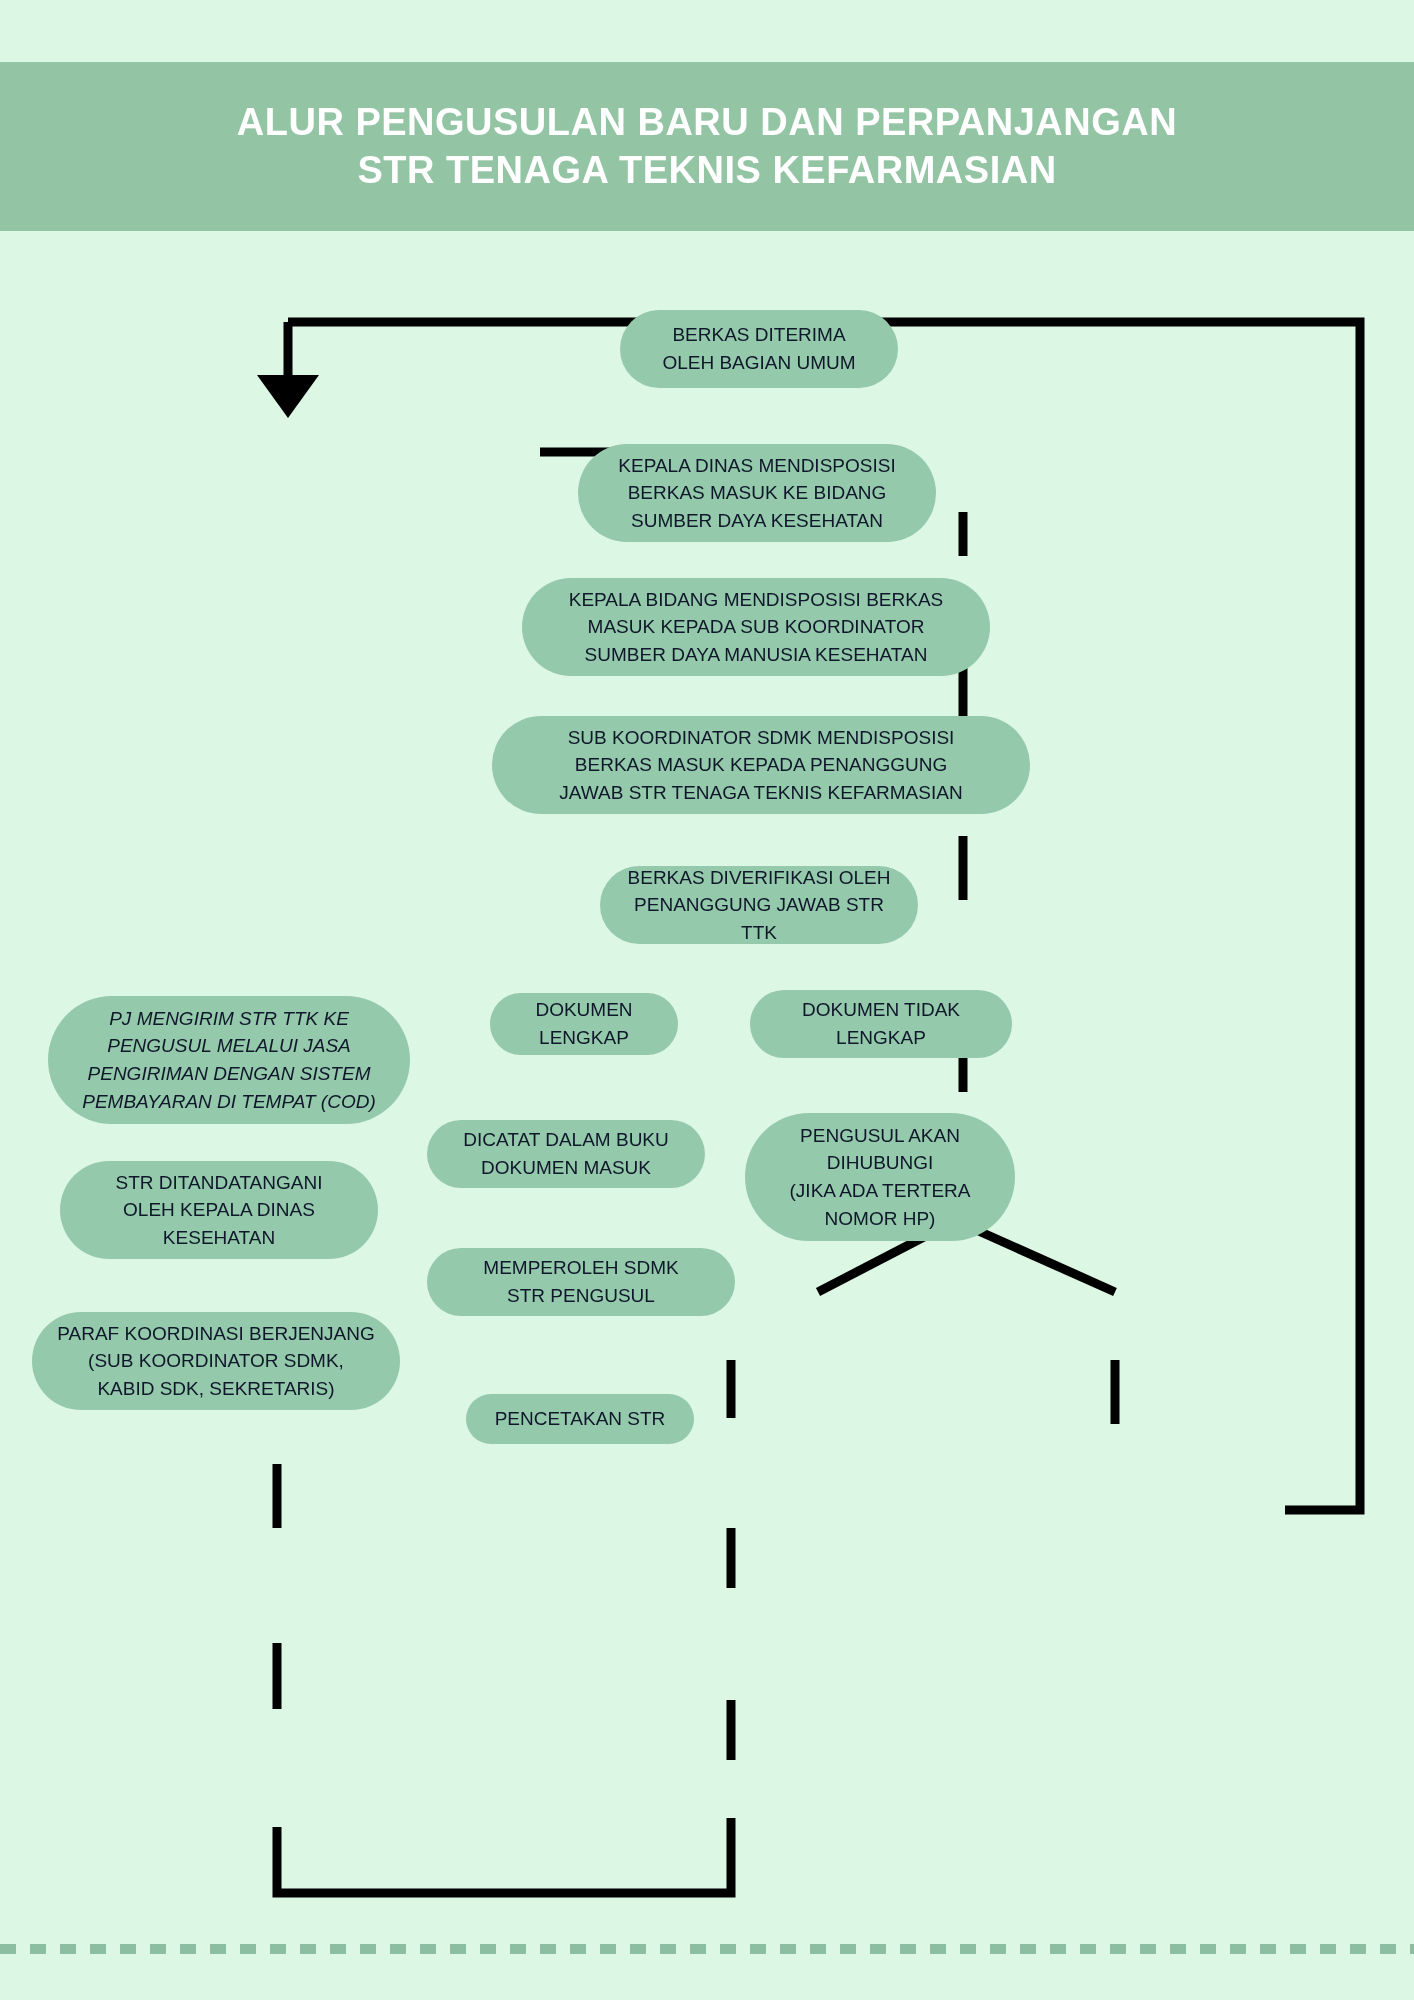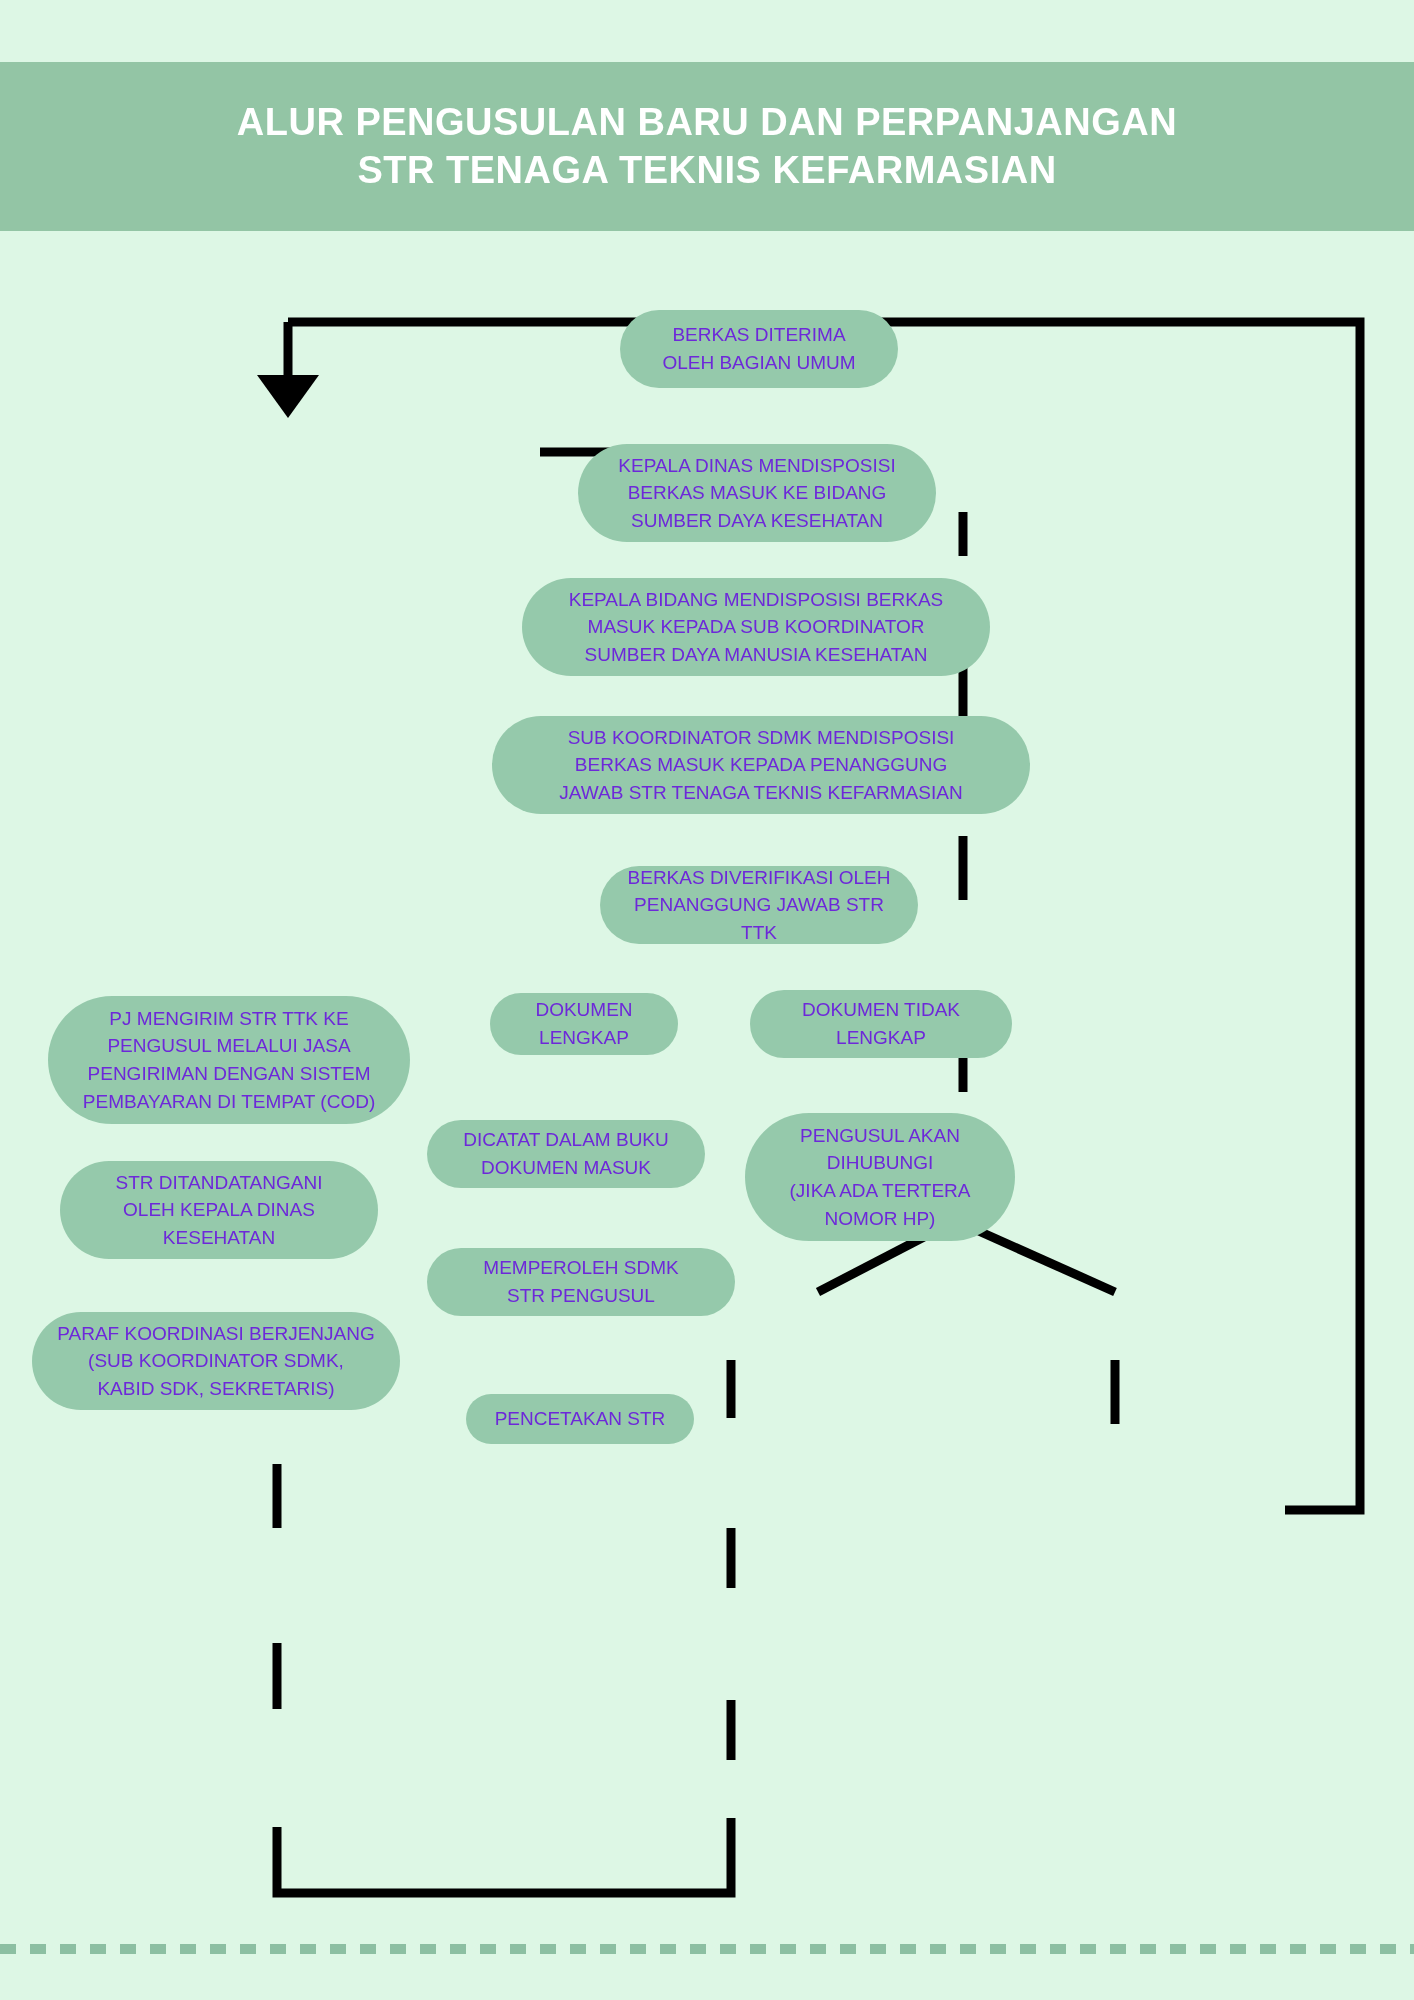--- a/index.html
+++ b/index.html
@@ -52,21 +52,21 @@
   }
   
   .node {
     position: absolute;
     background: #95c9ab;
     border-radius: 999px;
     display: flex;
     align-items: center;
     justify-content: center;
     box-sizing: border-box;
-    color: #6d28d9;
+    color: #0f172a;
     font-size: 19px;
     line-height: 1.45;
     text-align: center;
     padding: 6px 18px;
     z-index: 2;
   }
   .node .node-text {
     display: block;
     width: 100%;
     white-space: pre-line;
@@ -186,21 +186,21 @@
 
   <div class="node" style="left:427px; top:1248px; width:308px; height:68px;">
     <span class="node-text">MEMPEROLEH SDMK
 STR PENGUSUL</span>
   </div>
 
   <div class="node" style="left:466px; top:1366px; width:228px; height:50px;margin-top:28px;">
     <span class="node-text">PENCETAKAN STR</span>
   </div>
 
-  <div class="node" style="left:48px; top:996px; width:362px; height:128px;">
+  <div class="node" style="left:48px; top:996px; width:362px; height:128px;font-style:italic;">
     <span class="node-text">PJ MENGIRIM STR TTK KE
 PENGUSUL MELALUI JASA
 PENGIRIMAN DENGAN SISTEM
 PEMBAYARAN DI TEMPAT (COD)</span>
   </div>
 
   <div class="node" style="left:60px; top:1161px; width:318px; height:98px;">
     <span class="node-text">STR DITANDATANGANI
 OLEH KEPALA DINAS
 KESEHATAN</span>

